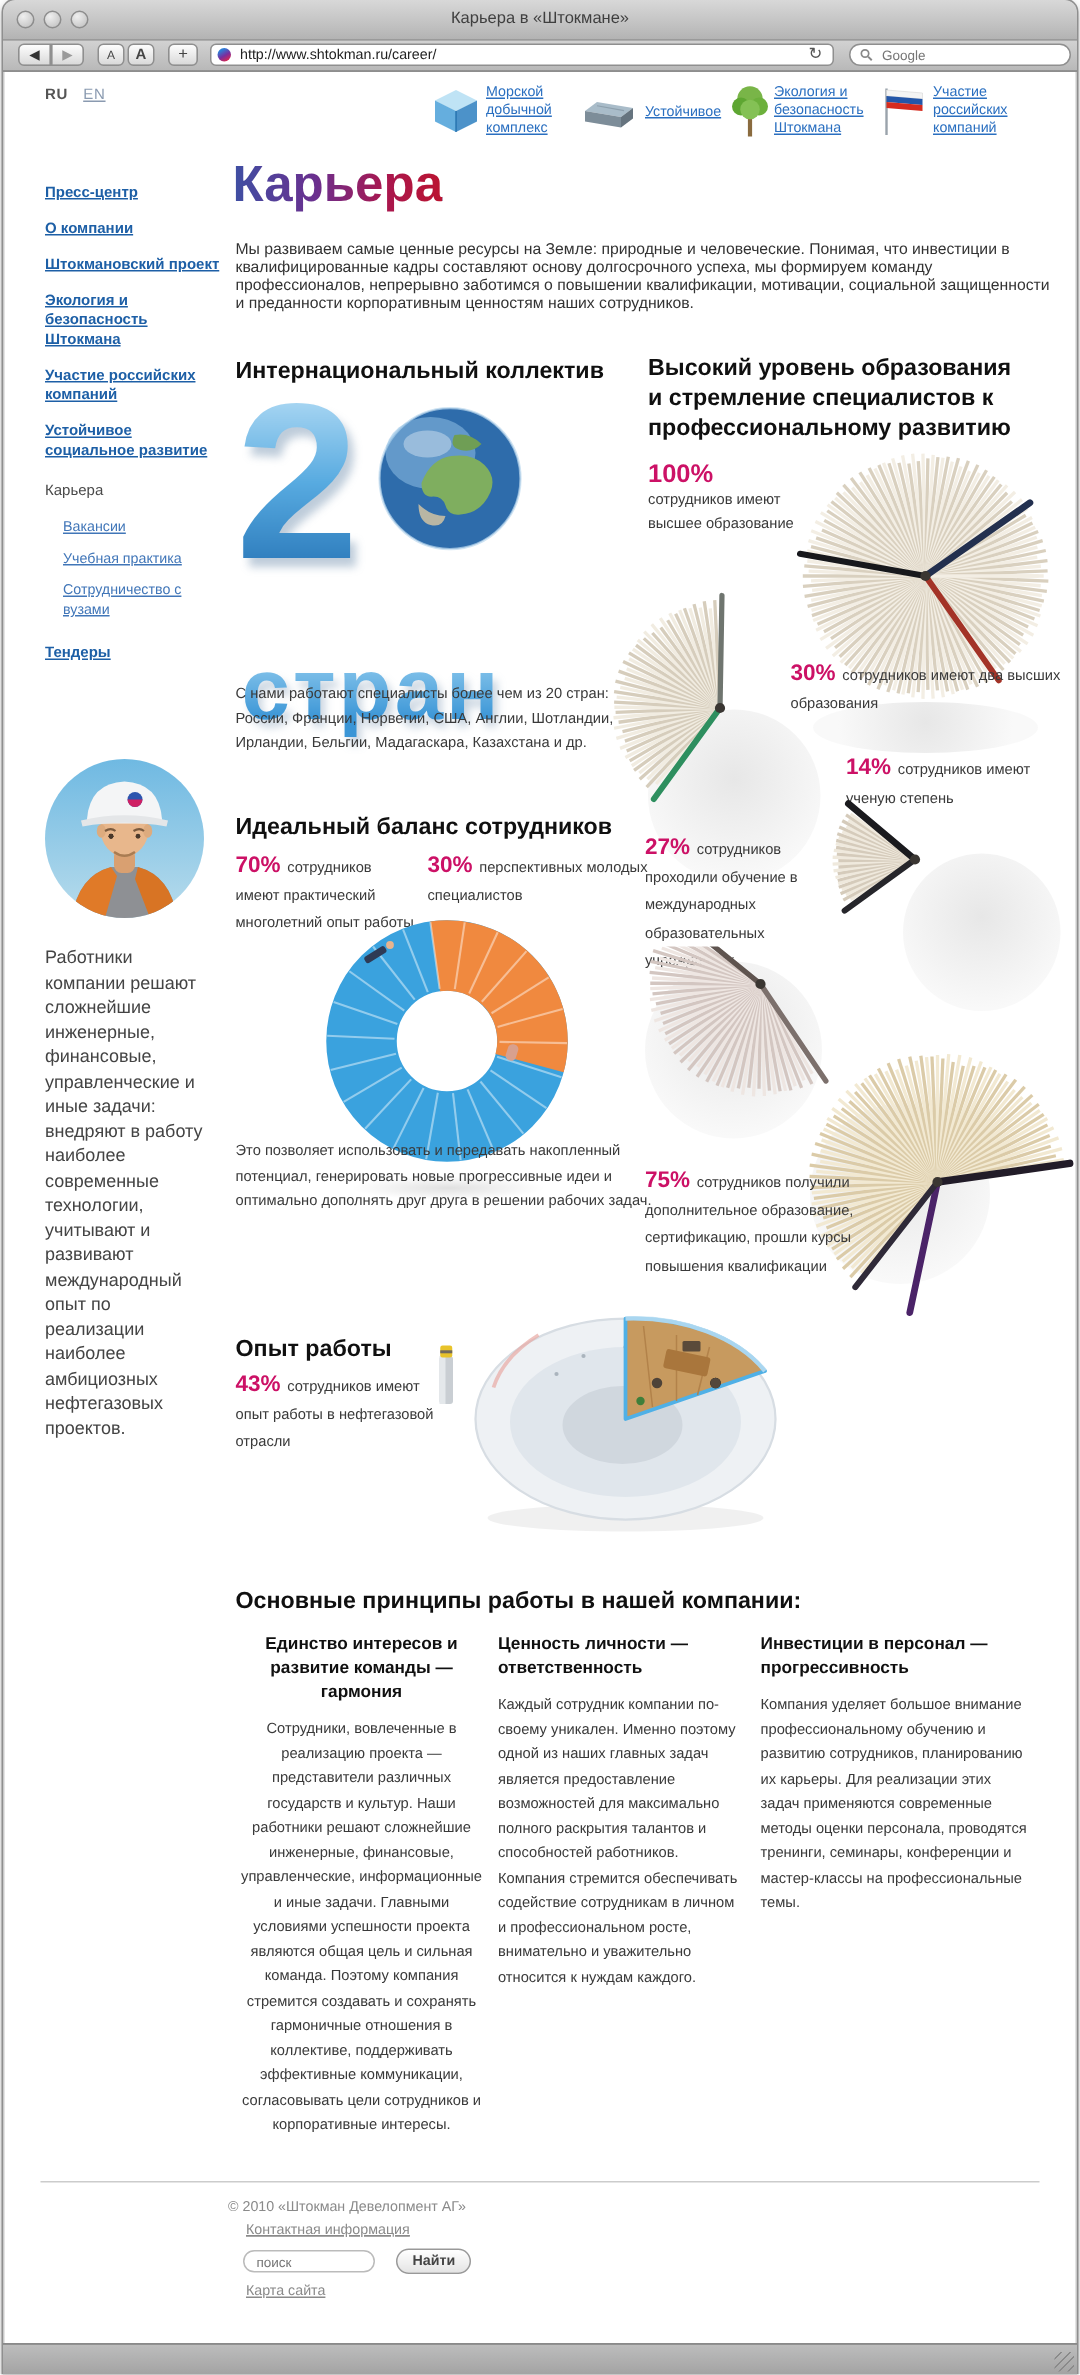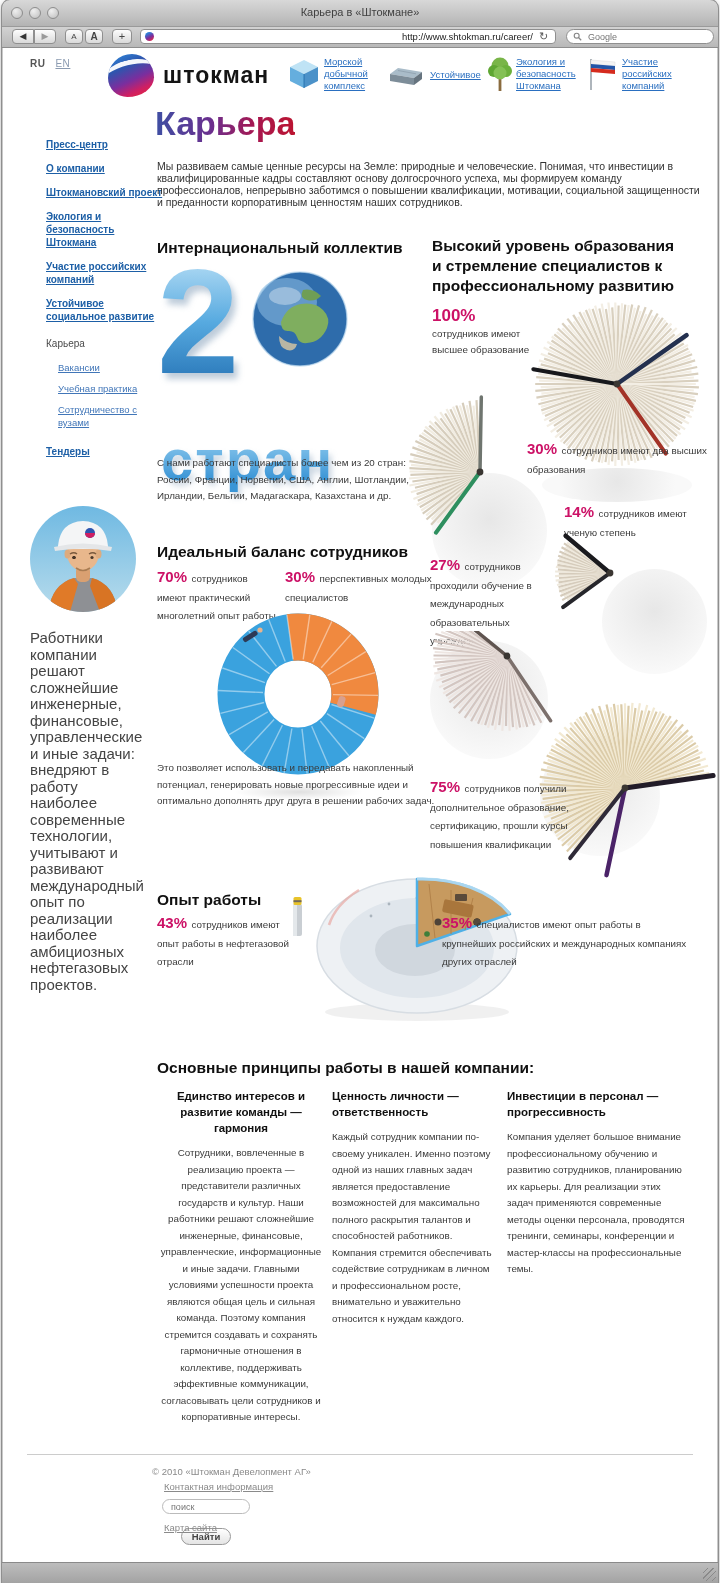--- a/index.html
+++ b/index.html
@@ -12,21 +12,21 @@
             background:linear-gradient(#d8d8d8,#bfbfbf 70%,#b3b3b3);border-bottom:1px solid #9a9a9a;}
   .tl{position:absolute;top:7px;width:12px;height:12px;border-radius:50%;
       background:radial-gradient(circle at 35% 30%,#efefef,#bdbdbd);border:1px solid #8d8d8d;box-sizing:border-box;}
   .win-title{position:absolute;left:0;right:0;top:6px;text-align:center;font-size:11px;color:#3f3f3f;}
   .toolbar{position:absolute;left:0;top:27px;right:0;height:20px;
            background:linear-gradient(#d2d2d2,#b8b8b8);border-bottom:1px solid #8e8e8e;}
   .tbtn{position:absolute;top:2px;height:15px;box-sizing:border-box;border:1px solid #8f8f8f;border-radius:4px;
         background:linear-gradient(#fdfdfd,#d9d9d9);font-size:9px;color:#444;text-align:center;line-height:13px;}
   .urlfield{position:absolute;left:138px;top:2px;width:416px;height:15px;box-sizing:border-box;background:#fff;
             border:1px solid #8f8f8f;border-radius:4px;display:flex;align-items:center;padding:0 4px;gap:4px;}
-  .urlfield input{flex:1;border:none;outline:none;font-size:9.5px;color:#222;font-family:"Liberation Sans",sans-serif;background:transparent;text-align:right;}
+  .urlfield input{flex:1;border:none;outline:none;font-size:9.5px;color:#222;font-family:"Liberation Sans",sans-serif;background:transparent;}
   .favicon{width:9px;height:9px;border-radius:50%;background:linear-gradient(150deg,#2d7fd8 20%,#7a2e9e 55%,#e02848 90%);flex:0 0 9px;}
   .refresh{flex:0 0 12px;color:#555;font-size:11px;line-height:11px;}
   .gfield{position:absolute;left:564px;top:2px;width:148px;height:15px;box-sizing:border-box;background:#fff;
           border:1px solid #8f8f8f;border-radius:8px;display:flex;align-items:center;padding:0 6px;gap:4px;}
   .gfield input{flex:1;border:none;outline:none;font-size:9px;color:#999;background:transparent;font-family:"Liberation Sans",sans-serif;}
   
   .content{position:absolute;left:0;top:48px;right:0;height:1514px;background:#fff;
            box-shadow:inset 1px 0 0 #c9c9c9, inset -1px 0 0 #c9c9c9;}
   .abs{position:absolute;}
   a,.linklike{color:#2a6fc0;text-decoration:underline;cursor:pointer;}
@@ -34,29 +34,29 @@
   .lang{font-size:10px;letter-spacing:.5px;}
   .lang .cur{color:#555;font-weight:bold;margin-right:10px;}
   .lang .alt{color:#8a9ab0;text-decoration:underline;}
   .logo-sphere{position:relative;width:46px;height:43px;border-radius:52% 48% 58% 42%/56% 54% 46% 44%;
       background:linear-gradient(155deg,#2f8fe0 0%,#2d55ae 32%,#7a2e9e 58%,#cf1f63 78%,#e4273c 96%);overflow:hidden;}
   .logo-sphere::before{content:"";position:absolute;left:-6px;top:6px;width:56px;height:26px;border-radius:50%;
       border-top:5px solid rgba(255,255,255,.95);transform:rotate(-14deg);}
   .logo-text{font-size:23px;font-weight:bold;color:#141414;letter-spacing:1px;}
   .navlbl{font-size:9.5px;line-height:12px;}
   
-  .snav{list-style:none;margin:16px;padding:0;width:120px;}
+  .snav{list-style:none;margin:0;padding:0;width:120px;}
   .snav li{margin:0 0 11px 0;font-size:10px;line-height:13px;}
   .snav li a{color:#1d5fa6;font-weight:bold;}
   .snav li.cur{color:#4a4a4a;margin-top:14px;}
   .snav li.sub{margin-left:12px;font-size:9.5px;margin-bottom:8px;}
   .snav li.sub a{color:#4176b8;font-weight:normal;}
   .snav li.gap{margin-top:16px;}
   .photo{width:106px;height:106px;border-radius:50%;overflow:hidden;background:linear-gradient(#6fb9e2,#b8dcec);}
-  .sidetext{font-size:15px;line-height:16.5px;color:#444;}
+  .sidetext{font-size:12px;line-height:16.5px;color:#444;}
   
   h1.pagetitle{margin:0;font-size:34px;font-weight:bold;
      background:linear-gradient(90deg,#3e4fa3 0%,#6b2f8e 40%,#a8174f 72%,#bb1430 100%);
      -webkit-background-clip:text;background-clip:text;color:transparent;}
   .intro{font-size:10.5px;line-height:12px;color:#333;}
   .h2{font-size:15.5px;font-weight:bold;color:#101010;line-height:20px;}
   .body{font-size:9.8px;line-height:16.5px;color:#3a3a3a;}
   .pct{color:#cc1166;font-weight:bold;font-size:15px;}
   .pct-big{font-size:17px;}
   .stat{font-size:9.8px;line-height:15.5px;color:#3a3a3a;}
@@ -114,24 +114,20 @@
         <line x1="7" y1="7" x2="10" y2="10" stroke="#888" stroke-width="1.6"></line>
       </svg>
       <input placeholder="Google" style="">
     </div>
   </div>
 
   <div class="content">
 
     <div class="abs lang" style="left:28px;top:10px;">
       <span class="cur">RU</span><span class="alt">EN</span>
-    </div>
-    <div class="abs" style="left:106px;top:6px;display:flex;align-items:center;gap:9px;">
-      <div class="logo-sphere"></div>
-      <div class="logo-text">штокман</div>
     </div>
 
     <div class="abs" style="left:286px;top:11px;width:32px;height:30px;">
       <svg width="32" height="30" viewBox="0 0 32 30">
         <polygon points="16,1 30,8 16,15 2,8" fill="#bfe3f5"></polygon>
         <polygon points="2,8 16,15 16,29 2,22" fill="#4aa0d8" opacity=".85"></polygon>
         <polygon points="30,8 16,15 16,29 30,22" fill="#2d7fc0" opacity=".85"></polygon>
         <line x1="16" y1="15" x2="16" y2="29" stroke="#1d6aa8" stroke-width=".8"></line>
       </svg>
     </div>
@@ -734,43 +730,39 @@
         <line x1="168" y1="28" x2="160" y2="60" stroke="#b2824a" stroke-width="1"></line>
         <rect x="138" y="32" width="30" height="13" rx="2" fill="#a9763c" transform="rotate(12 153 38)"></rect>
         <rect x="150" y="24" width="12" height="7" rx="1" fill="#5a4a3a"></rect>
         <circle cx="133" cy="52" r="3.5" fill="#4e4338"></circle>
         <circle cx="172" cy="52" r="3.5" fill="#544checked"></circle>
         <circle cx="172" cy="52" r="3.5" fill="#54483c"></circle>
         <circle cx="122" cy="64" r="2.8" fill="#3f7f3a"></circle>
         <path d="M112,9 a100,67 0 0 1 93,35" fill="none" stroke="#bfe0f2" stroke-width="3" opacity=".8"></path>
       </svg>
     </div>
-    <div class="abs" style="left:440px;top:866px;width:252px;">
-      <span class="pct">35%</span>
-      <span class="stat">специалистов имеют опыт работы в крупнейших российских и международных компаниях других отраслей</span>
-    </div>
 
     <div class="abs h2" style="left:155px;top:1010px;width:420px;">Основные принципы работы в нашей компании:</div>
     <div class="abs" style="left:155px;top:1040px;width:168px;text-align:center;">
       <div class="h2" style="font-size:11.5px;line-height:16px;margin-bottom:9px;">Единство интересов и развитие команды — гармония</div>
       <div class="body">Сотрудники, вовлеченные в реализацию проекта — представители различных государств и культур. Наши работники решают сложнейшие инженерные, финансовые, управленческие, информационные и иные задачи. Главными условиями успешности проекта являются общая цель и сильная команда. Поэтому компания стремится создавать и сохранять гармоничные отношения в коллективе, поддерживать эффективные коммуникации, согласовывать цели сотрудников и корпоративные интересы.</div>
     </div>
     <div class="abs" style="left:330px;top:1040px;width:163px;">
       <div class="h2" style="font-size:11.5px;line-height:16px;margin-bottom:9px;">Ценность личности — ответственность</div>
       <div class="body">Каждый сотрудник компании по-своему уникален. Именно поэтому одной из наших главных задач является предоставление возможностей для максимально полного раскрытия талантов и способностей работников. Компания стремится обеспечивать содействие сотрудникам в личном и профессиональном росте, внимательно и уважительно относится к нуждам каждого.</div>
     </div>
     <div class="abs" style="left:505px;top:1040px;width:178px;">
       <div class="h2" style="font-size:11.5px;line-height:16px;margin-bottom:9px;">Инвестиции в персонал — прогрессивность</div>
       <div class="body">Компания уделяет большое внимание профессиональному обучению и развитию сотрудников, планированию их карьеры. Для реализации этих задач применяются современные методы оценки персонала, проводятся тренинги, семинары, конференции и мастер-классы на профессиональные темы.</div>
     </div>
 
     <div class="abs footrule" style="left:25px;top:1406px;width:666px;"></div>
     <div class="abs foot" style="left:150px;top:1418px;">© 2010 «Штокман Девелопмент АГ»</div>
     <div class="abs foot" style="left:162px;top:1433px;text-decoration:underline;"><a>Контактная информация</a></div>
-    <div class="abs" style="left:160px;top:1451px;display:flex;align-items:center;gap:14px;flex-direction:column;">
+    <div class="abs" style="left:160px;top:1451px;display:flex;align-items:center;gap:14px;">
       <input class="searchpill" placeholder="поиск" style="">
       <button class="findbtn">Найти</button>
     </div>
     <div class="abs foot" style="left:162px;top:1474px;"><a>Карта сайта</a></div>
   </div>
 
   <div class="statusbar">
     <div class="grip"></div>
   </div>
 </div>

